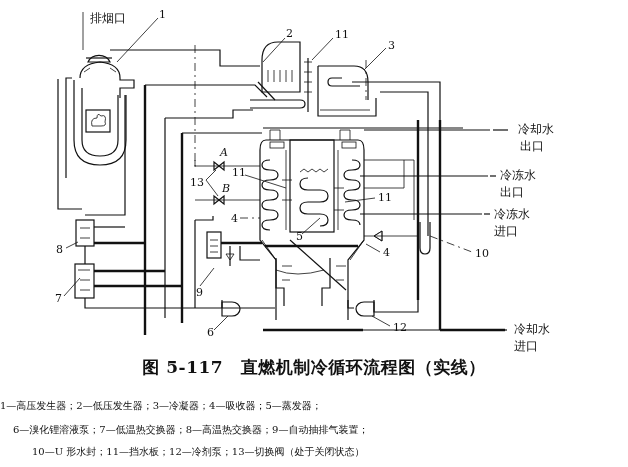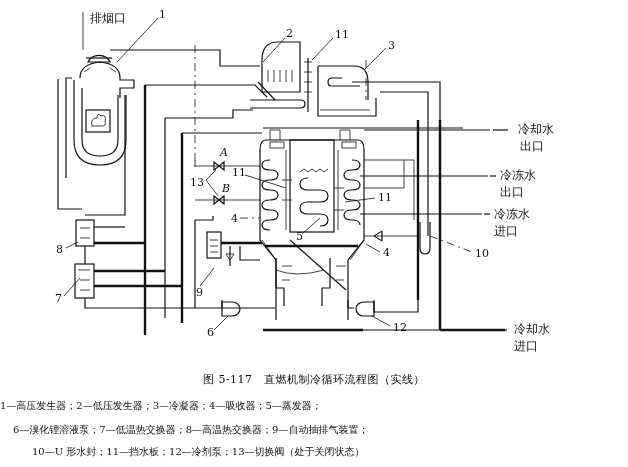--- a/index.html
+++ b/index.html
@@ -9,21 +9,21 @@
   #diagram line, #diagram path, #diagram rect, #diagram circle, #diagram ellipse, #diagram polyline, #diagram polygon {
     stroke: #111; fill: none; stroke-width: 1.2;
   }
   #diagram .thick { stroke-width: 2.4; }
   #diagram .thin { stroke-width: 0.8; }
   #diagram .dash { stroke-dasharray: 8 4 2 4; stroke-width: 0.8; }
   #diagram text { font-family: "DejaVu Serif", serif; font-size: 11px; fill: #111; stroke: none; }
   #diagram text.lbl { font-size: 12px; }
   #diagram text.ital { font-style: italic; }
   .caption { position: absolute; left: 0; width: 628px; text-align: center; }
-  #fig-title { top: 372px; font-size: 11px; font-weight: normal; letter-spacing: 0.5px; }
+  #fig-title { top: 356px; font-size: 17px; font-weight: bold; letter-spacing: 0.5px; }
   .legend-line { position: absolute; left: 0; width: 628px; text-align: left; font-size: 10px; white-space: nowrap; }
   #legend-1 { top: 399px; }
   #legend-2 { top: 423px; padding-left: 13px; }
   #legend-3 { top: 445px; margin-left: 32px; }
 </style>
 </head>
 <body>
 
 <svg id="diagram" viewBox="0 0 628 370" xmlns="http://www.w3.org/2000/svg">
 

